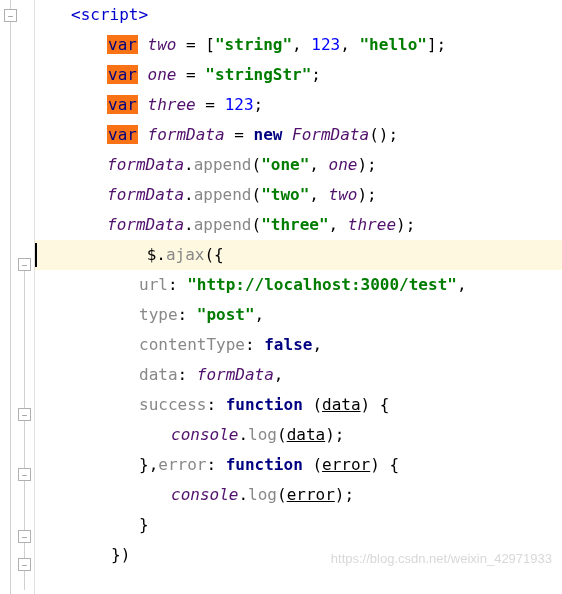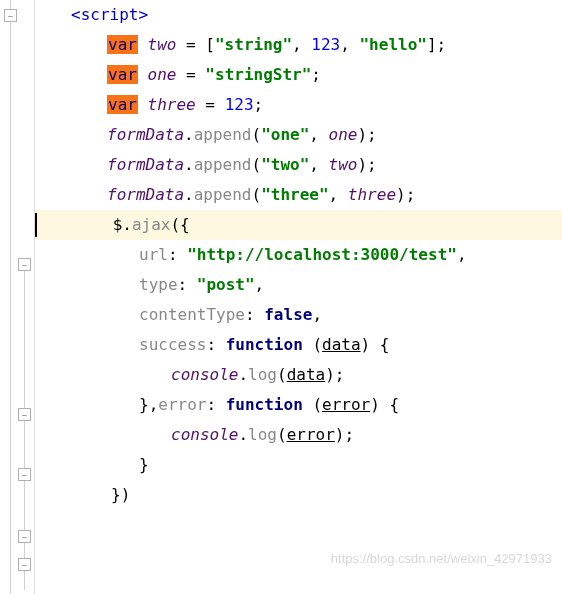--- a/index.html
+++ b/index.html
@@ -82,21 +82,21 @@
       bottom: 28px;
       right: 10px;
       color: #d8d8d8;
       font-size: 13px;
       font-family: Arial, sans-serif;
     }
     .indent2 { padding-left: 72px; }
     .indent3 { padding-left: 104px; }
     .indent4 { padding-left: 136px; }
     .indent2a { padding-left: 76px; }
-    .ajax-indent { padding-left: 68px; }
+    .ajax-indent { padding-left: 102px; }
     .indent0 { padding-left: 36px; }
   </style>
 </head>
 <body>
 
 <div class="editor">
   <div class="gutter">
     <div class="fold-line" style="top:0;height:594px;left:10px;"></div>
     <div class="fold-line" style="top:260px;height:330px;left:24px;"></div>
     <div class="fold-icon" style="top:9px;">−</div>
@@ -108,36 +108,38 @@
   </div>
   <div class="code-area">
     <div class="line indent0"><span class="tag">&lt;script&gt;</span></div>
 
     <div class="line indent2"><span class="kw">var</span> <span class="ident-italic">two</span><span class="punct"> = [</span><span class="str">"string"</span><span class="punct">, </span><span class="num">123</span><span class="punct">, </span><span class="str">"hello"</span><span class="punct">];</span></div>
 
     <div class="line indent2"><span class="kw">var</span> <span class="ident-italic">one</span><span class="punct"> = </span><span class="str">"stringStr"</span><span class="punct">;</span></div>
 
     <div class="line indent2"><span class="kw">var</span> <span class="ident-italic">three</span><span class="punct"> = </span><span class="num">123</span><span class="punct">;</span></div>
 
+    <div class="line indent2"><span class="kw">var</span> <span class="ident-italic">formData</span><span class="punct"> = </span><span class="kw-plain">new</span> <span class="ident-italic">FormData</span><span class="punct">();</span></div>
 
     <div class="line indent2"><span class="obj">formData</span><span class="punct">.</span><span class="method">append</span><span class="punct">(</span><span class="str">"one"</span><span class="punct">, </span><span class="obj">one</span><span class="punct">);</span></div>
 
     <div class="line indent2"><span class="obj">formData</span><span class="punct">.</span><span class="method">append</span><span class="punct">(</span><span class="str">"two"</span><span class="punct">, </span><span class="obj">two</span><span class="punct">);</span></div>
 
     <div class="line indent2"><span class="obj">formData</span><span class="punct">.</span><span class="method">append</span><span class="punct">(</span><span class="str">"three"</span><span class="punct">, </span><span class="obj">three</span><span class="punct">);</span></div>
 
     <div class="line highlight ajax-indent"><span class="caret"></span><span class="punct"> $.</span><span class="method">ajax</span><span class="punct">({</span></div>
 
     <div class="line indent3"><span class="prop">url</span><span class="punct">: </span><span class="str">"http://localhost:3000/test"</span><span class="punct">,</span></div>
 
     <div class="line indent3"><span class="prop">type</span><span class="punct">: </span><span class="str">"post"</span><span class="punct">,</span></div>
 
 
     <div class="line indent3"><span class="prop">contentType</span><span class="punct">: </span><span class="kw-plain">false</span><span class="punct">,</span></div>
 
+    <div class="line indent3"><span class="prop">data</span><span class="punct">: </span><span class="obj">formData</span><span class="punct">,</span></div>
 
     <div class="line indent3"><span class="prop">success</span><span class="punct">: </span><span class="kw-plain">function</span><span class="punct"> (</span><span class="param">data</span><span class="punct">) {</span></div>
 
     <div class="line indent4"><span class="obj">console</span><span class="punct">.</span><span class="method">log</span><span class="punct">(</span><span class="param">data</span><span class="punct">);</span></div>
 
     <div class="line indent3"><span class="punct">},</span><span class="prop">error</span><span class="punct">: </span><span class="kw-plain">function</span><span class="punct"> (</span><span class="param">error</span><span class="punct">) {</span></div>
 
     <div class="line indent4"><span class="obj">console</span><span class="punct">.</span><span class="method">log</span><span class="punct">(</span><span class="param">error</span><span class="punct">);</span></div>
 
     <div class="line indent3"><span class="punct">}</span></div>

